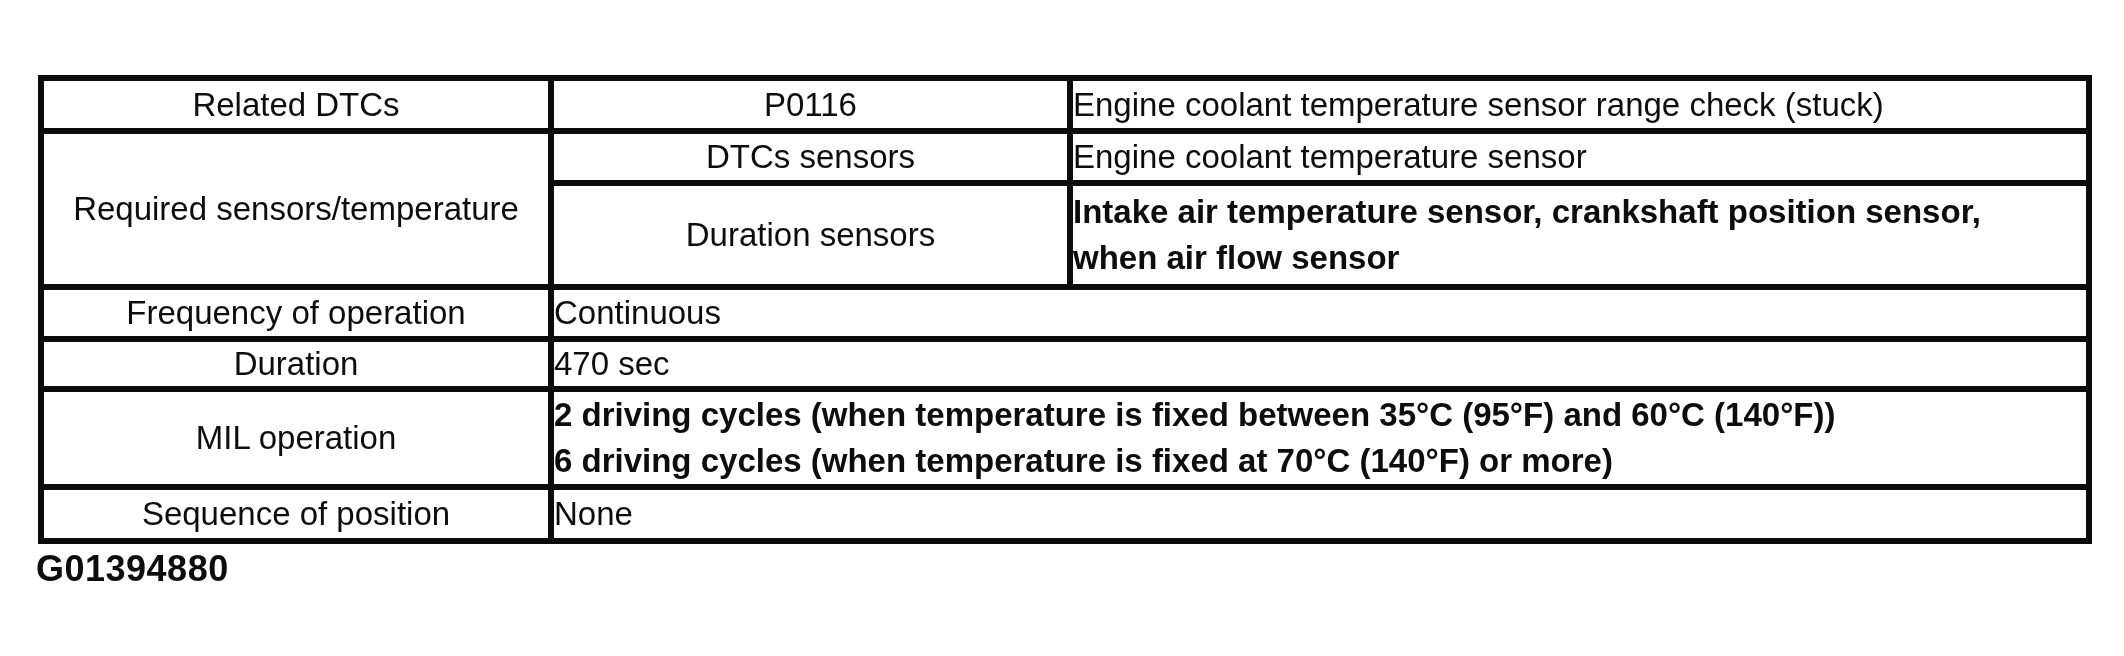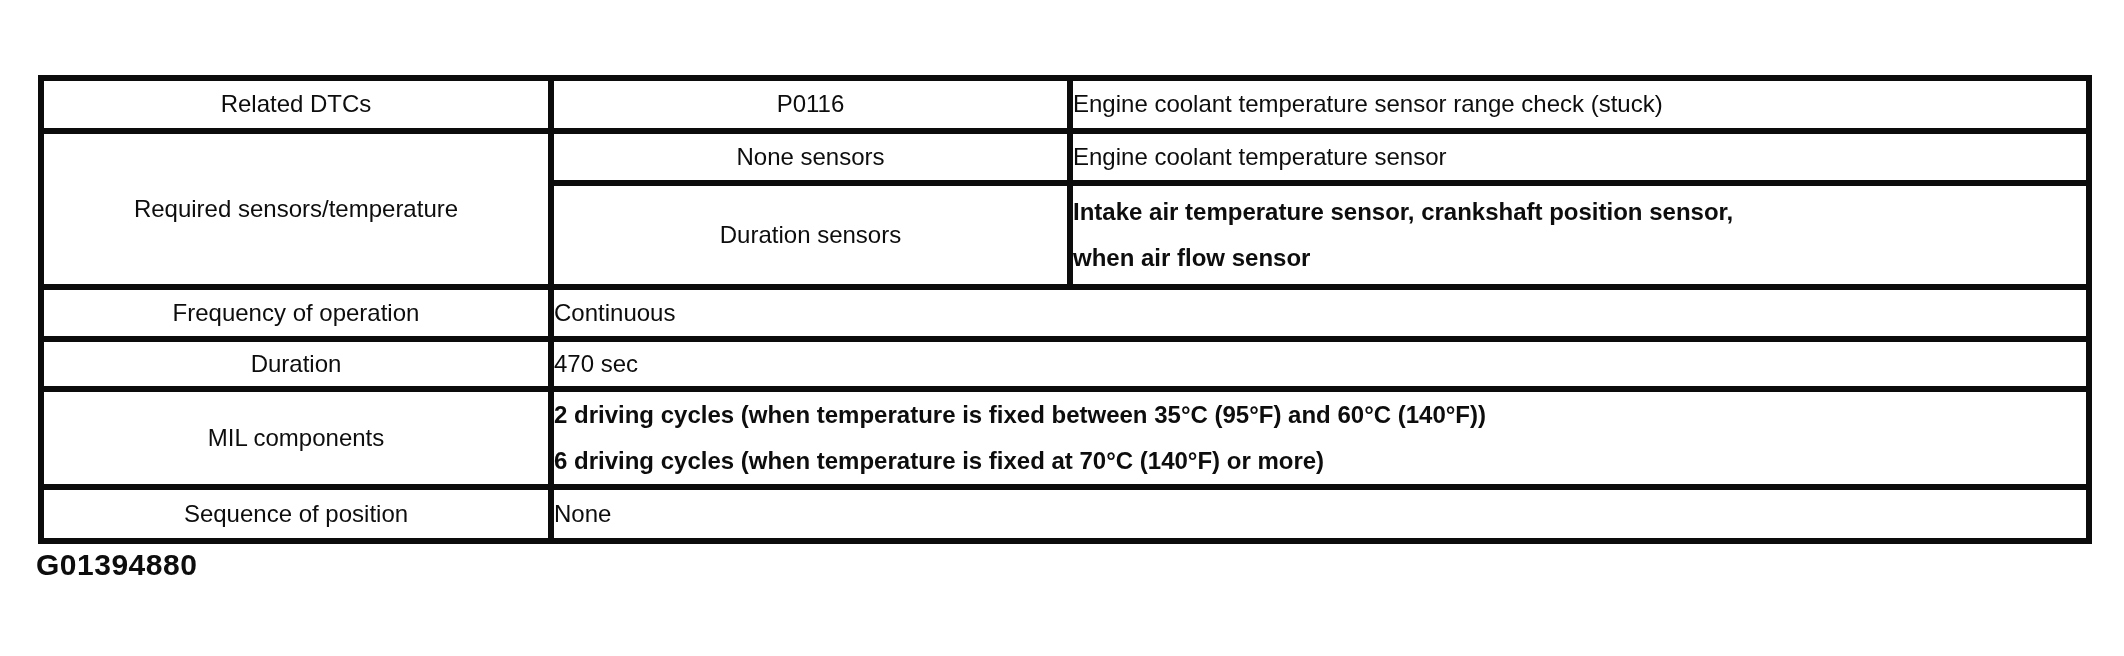--- a/index.html
+++ b/index.html
@@ -16,21 +16,21 @@
     color: #0d0d0d;
     overflow: hidden;
   }
   table.dtc-table {
     position: absolute;
     left: 38px;
     top: 75px;
     width: 2048px;
     border-collapse: collapse;
     table-layout: fixed;
-    font-size: 24px;
+    font-size: 33px;
     color: #0d0d0d;
   }
   table.dtc-table,
   table.dtc-table td {
     border: 6px solid #0c0c0c;
   }
   table.dtc-table td {
     padding: 0;
     vertical-align: middle;
     line-height: 1.2;
@@ -47,21 +47,21 @@
     margin-top: 9px;
   }
   .two-line div {
     line-height: 46px;
     font-weight: bold;
   }
   .figure-code {
     position: absolute;
     left: 36px;
     top: 548px;
-    font-size: 30px;
+    font-size: 36px;
     font-weight: bold;
     letter-spacing: 0.5px;
     color: #0d0d0d;
   }
 </style>
 </head>
 <body>
 
 <div class="page">
 
@@ -72,40 +72,40 @@
       <col style="width:1019px">
     </colgroup>
     <tbody>
       <tr style="height:53px;">
         <td class="cell-center">Related DTCs</td>
         <td class="cell-center">P0116</td>
         <td class="cell-value">Engine coolant temperature sensor range check (stuck)</td>
       </tr>
       <tr style="height:52px;">
         <td class="cell-center" rowspan="2">Required sensors/temperature</td>
-        <td class="cell-center">None sensors</td>
+        <td class="cell-center">DTCs sensors</td>
         <td class="cell-value">Engine coolant temperature sensor</td>
       </tr>
       <tr style="height:104px;">
         <td class="cell-center">Duration sensors</td>
         <td class="cell-value two-line">
           <div>Intake air temperature sensor, crankshaft position sensor,</div>
           <div>when air flow sensor</div>
         </td>
       </tr>
       <tr style="height:52px;">
         <td class="cell-center">Frequency of operation</td>
         <td class="cell-value" colspan="2">Continuous</td>
       </tr>
       <tr style="height:50px;">
         <td class="cell-center">Duration</td>
         <td class="cell-value" colspan="2">470 sec</td>
       </tr>
       <tr style="height:96px;">
-        <td class="cell-center">MIL components</td>
+        <td class="cell-center">MIL operation</td>
         <td class="cell-value two-line" colspan="2">
           <div>2 driving cycles (when temperature is fixed between 35°C (95°F) and 60°C (140°F))</div>
           <div>6 driving cycles (when temperature is fixed at 70°C (140°F) or more)</div>
         </td>
       </tr>
       <tr style="height:54px;">
         <td class="cell-center">Sequence of position</td>
         <td class="cell-value" colspan="2">None</td>
       </tr>
     </tbody>

